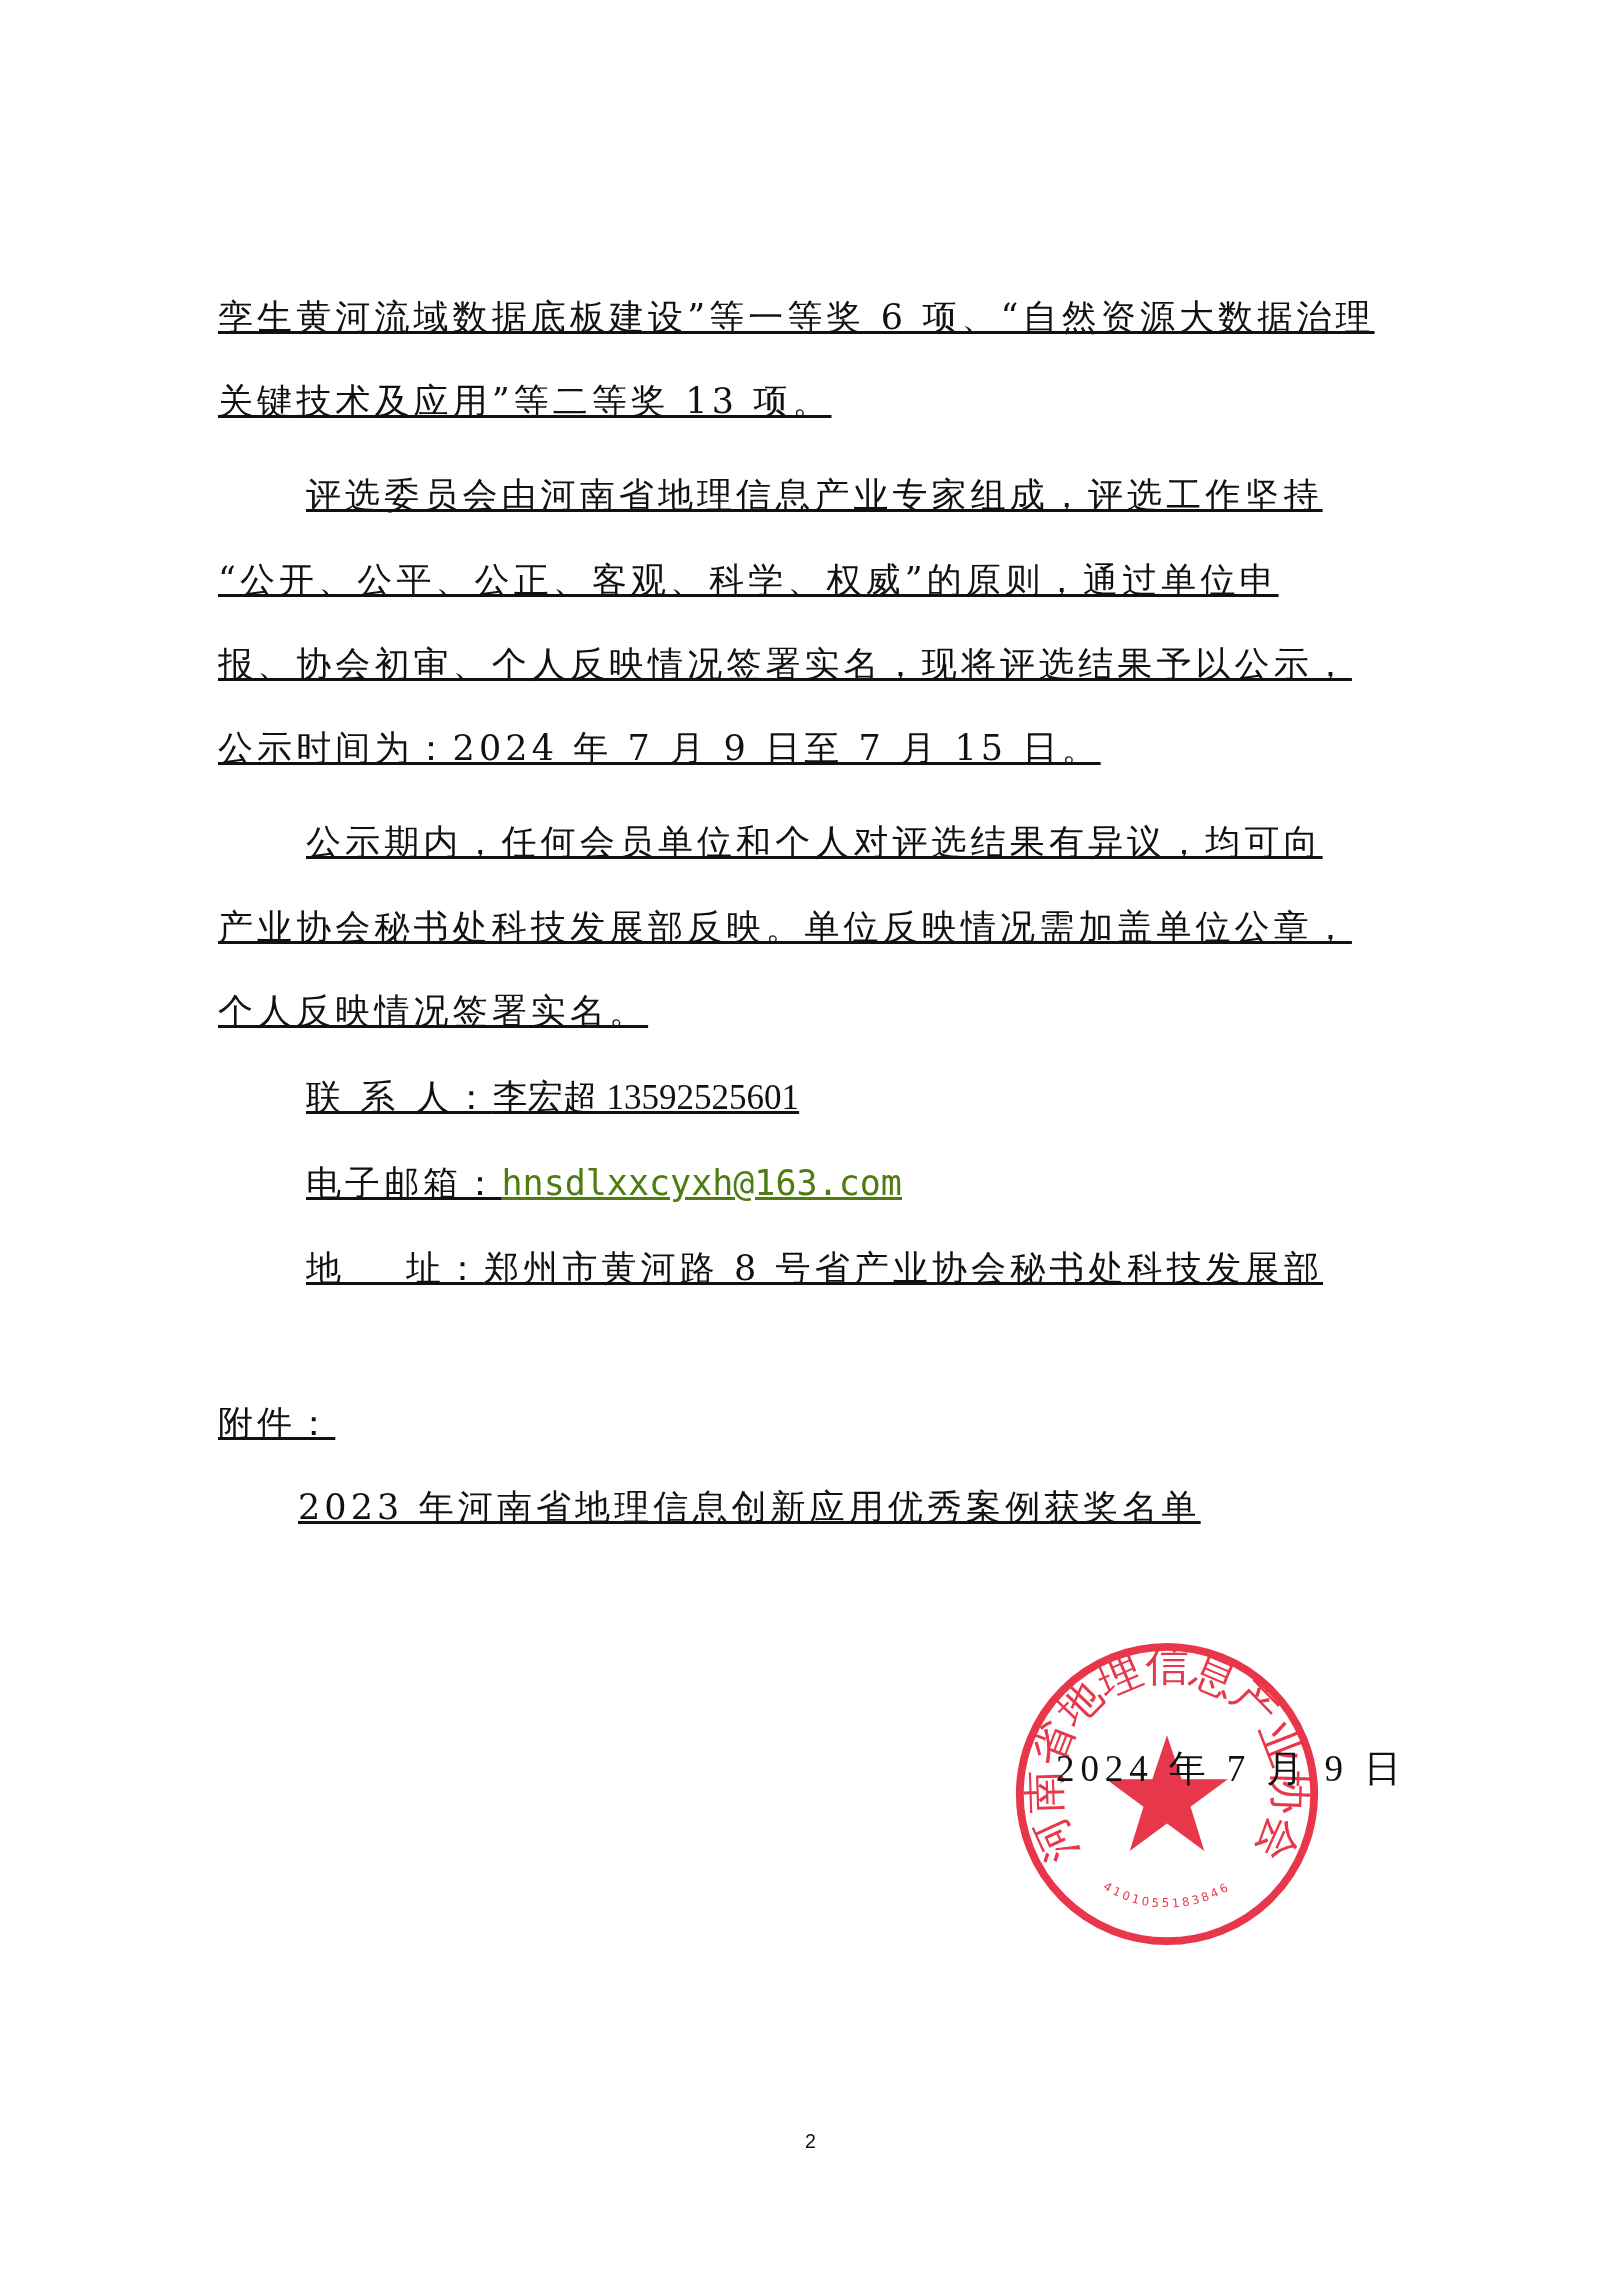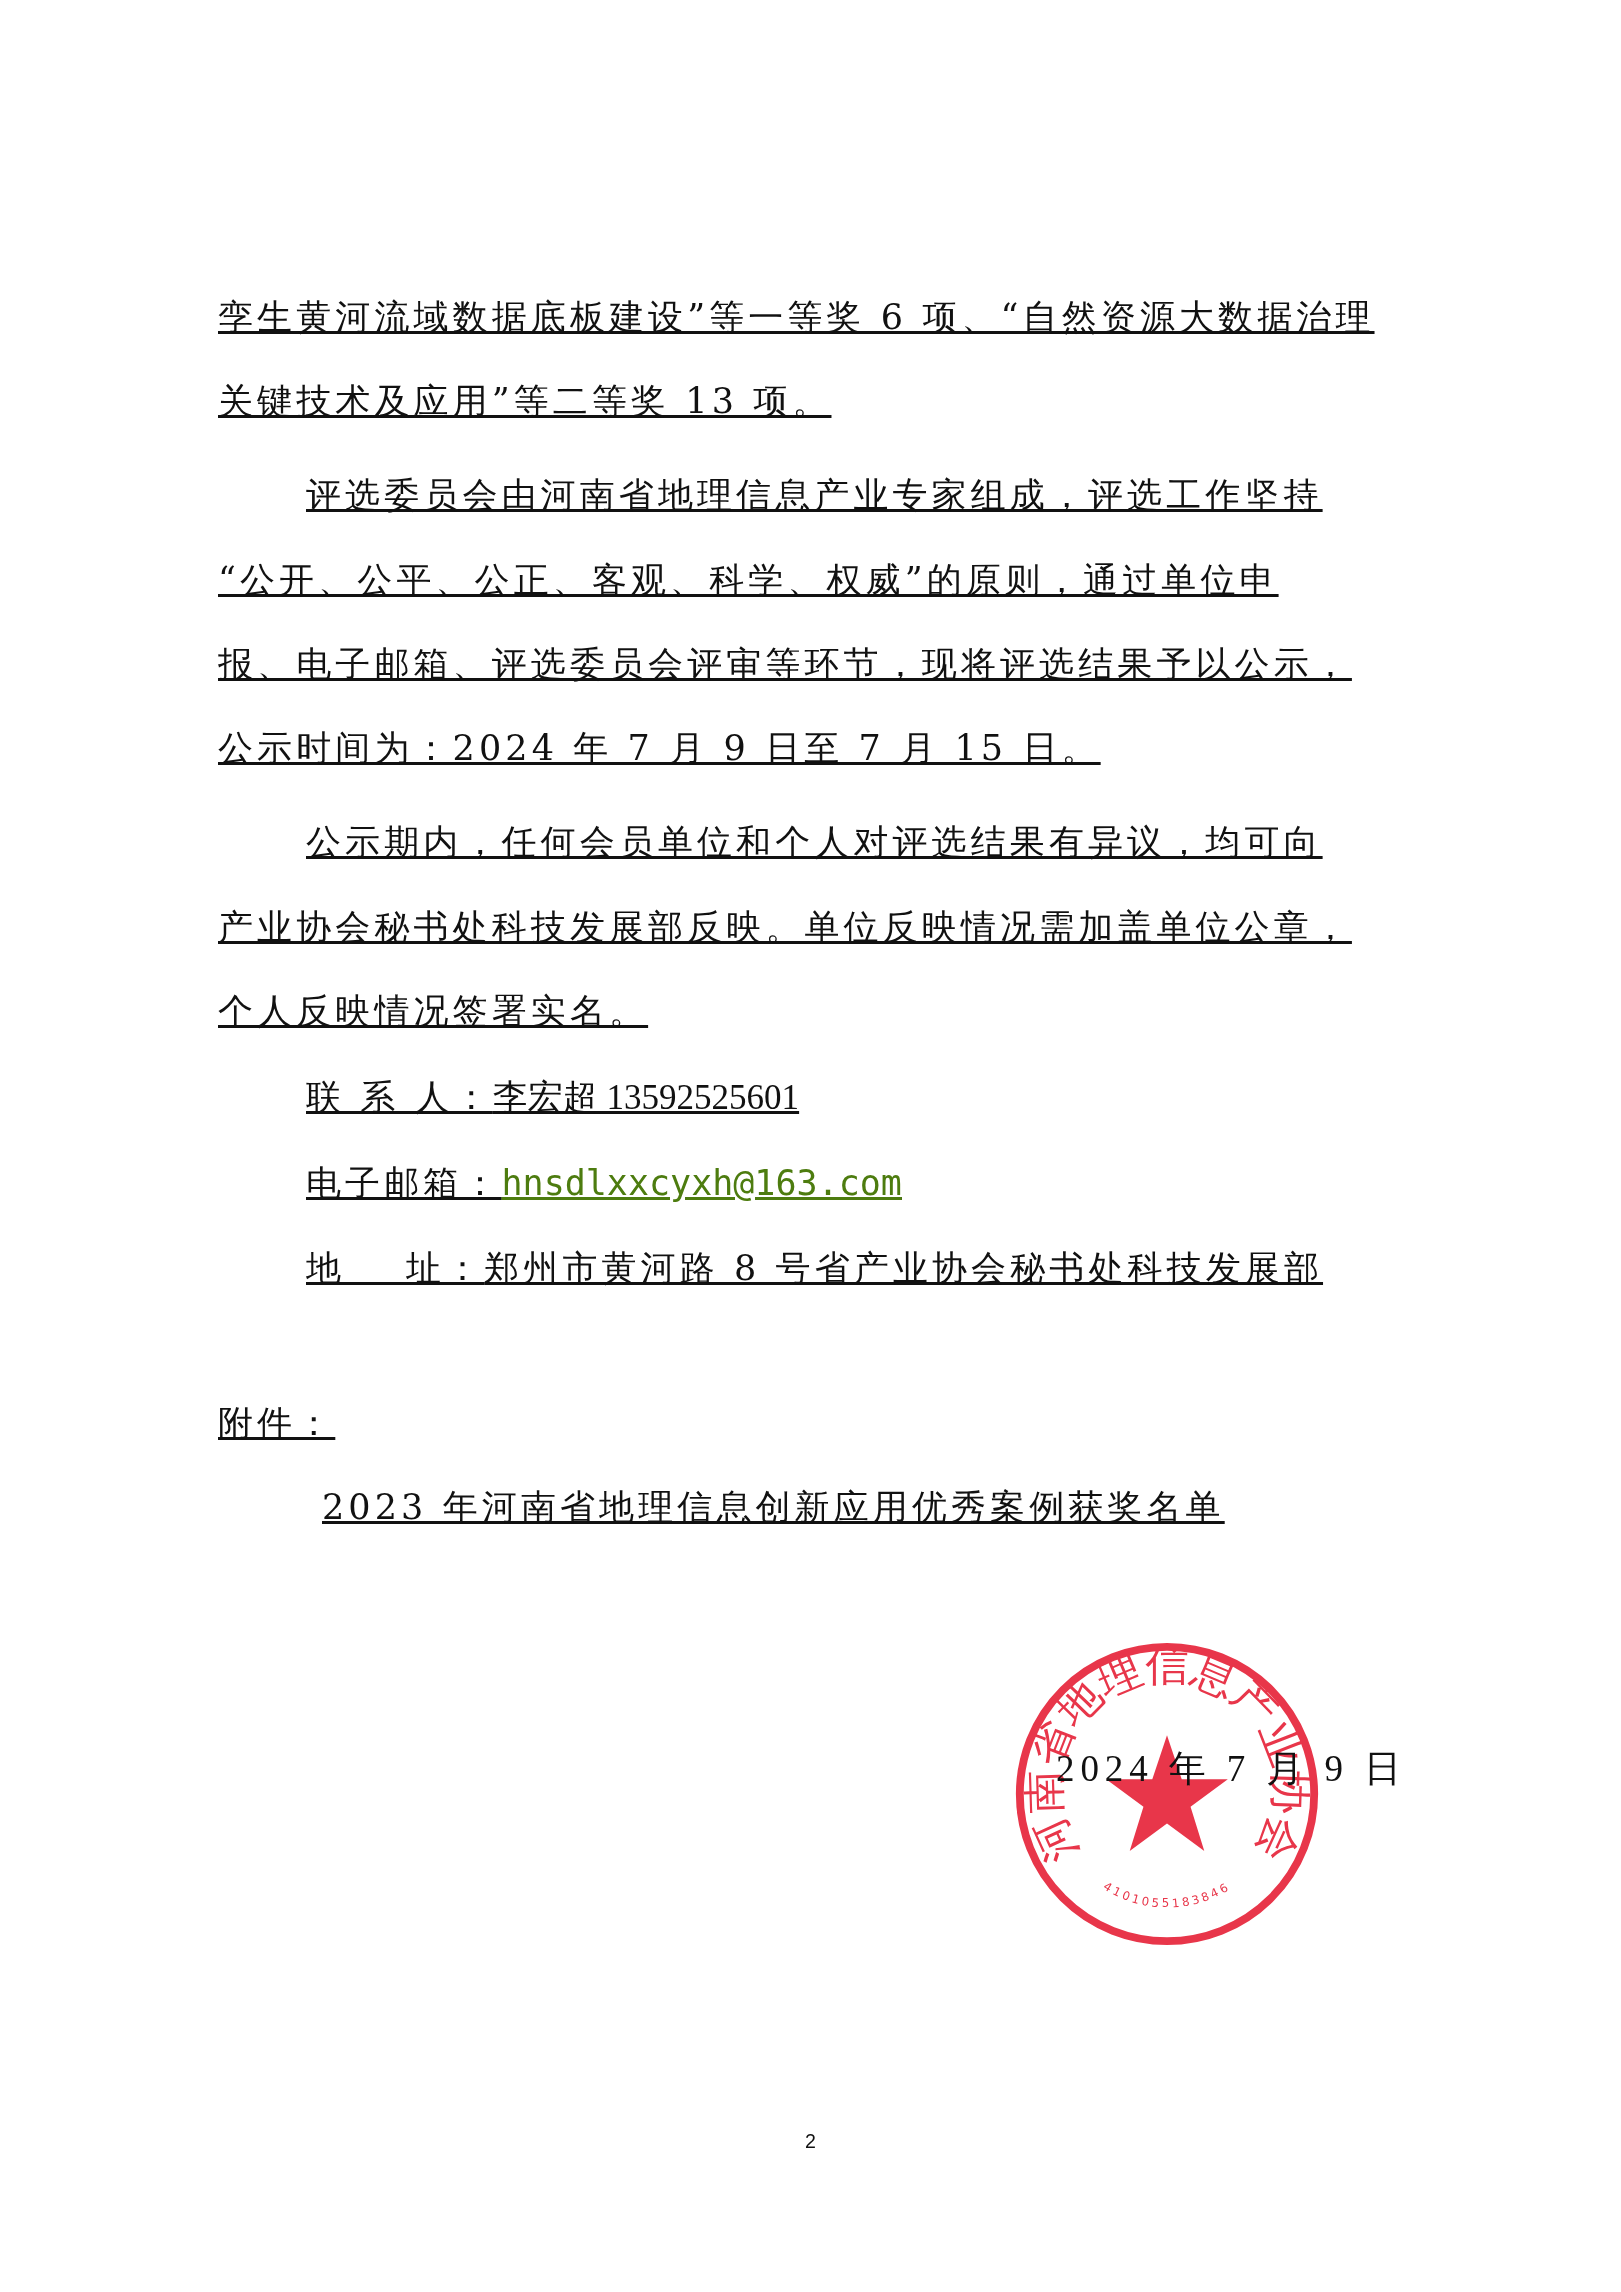--- a/index.html
+++ b/index.html
@@ -14,39 +14,39 @@
   .date { position:absolute; left:1045px; top:1747px; font-size:37px; line-height:43px; white-space:nowrap; letter-spacing:5.9px; font-family:"Liberation Serif", serif;margin-left:11px; }
 </style>
 </head>
 <body>
 
 <div class="line" style="top:296px;">孪生黄河流域数据底板建设”等一等奖 6 项、“自然资源大数据治理</div>
 <div class="line" style="top:380px;">关键技术及应用”等二等奖 13 项。</div>
 
 <div class="line indent" style="top:474px;">评选委员会由河南省地理信息产业专家组成，评选工作坚持</div>
 <div class="line" style="top:559px;">“公开、公平、公正、客观、科学、权威”的原则，通过单位申</div>
-<div class="line" style="top:643px;">报、电子邮箱、评选委员会评审等环节，现将评选结果予以公示，</div>
+<div class="line" style="top:643px;">报、协会初审、个人反映情况签署实名，现将评选结果予以公示，</div>
 <div class="line" style="top:727px;">公示时间为：2024 年 7 月 9 日至 7 月 15 日。</div>
 
 <div class="line indent" style="top:821px;">公示期内，任何会员单位和个人对评选结果有异议，均可向</div>
 <div class="line" style="top:906px;">产业协会秘书处科技发展部反映。单位反映情况需加盖单位公章，</div>
 <div class="line" style="top:990px;text-align:center;">个人反映情况签署实名。</div>
 
 <div class="line indent" style="top:1076px;">
   <span>联 系 人：</span><span class="num">李宏超  13592525601</span>
 </div>
 <div class="line indent" style="top:1162px;">
   <span>电子邮箱：</span><span class="email">hnsdlxxcyxh@163.com</span>
 </div>
 <div class="line indent" style="top:1247px;">
   <span style="white-space:pre;">地    址：</span><span>郑州市黄河路 8 号省产业协会秘书处科技发展部</span>
 </div>
 
 <div class="line" style="top:1402px;">附件：</div>
-<div class="line" style="top:1486px; left:298px;margin-left:24px;">2023 年河南省地理信息创新应用优秀案例获奖名单</div>
+<div class="line" style="top:1486px; left:298px;">2023 年河南省地理信息创新应用优秀案例获奖名单</div>
 
 <div class="seal">
   <svg width="314" height="314" viewBox="0 0 320 320">
     <defs>
       <path id="sealArc" d="M 60 200 A 110 110 0 1 1 260 200"></path>
       <path id="codeArc" d="M 70 235 A 120 120 0 0 0 250 235"></path>
     </defs>
     <circle cx="160" cy="160" r="150" fill="none" stroke="#e8364a" stroke-width="8"></circle>
     <text font-size="44" fill="#e8364a" font-family="DejaVu Sans, sans-serif">
       <textPath href="#sealArc" startOffset="50%" text-anchor="middle">河南省地理信息产业协会</textPath>

